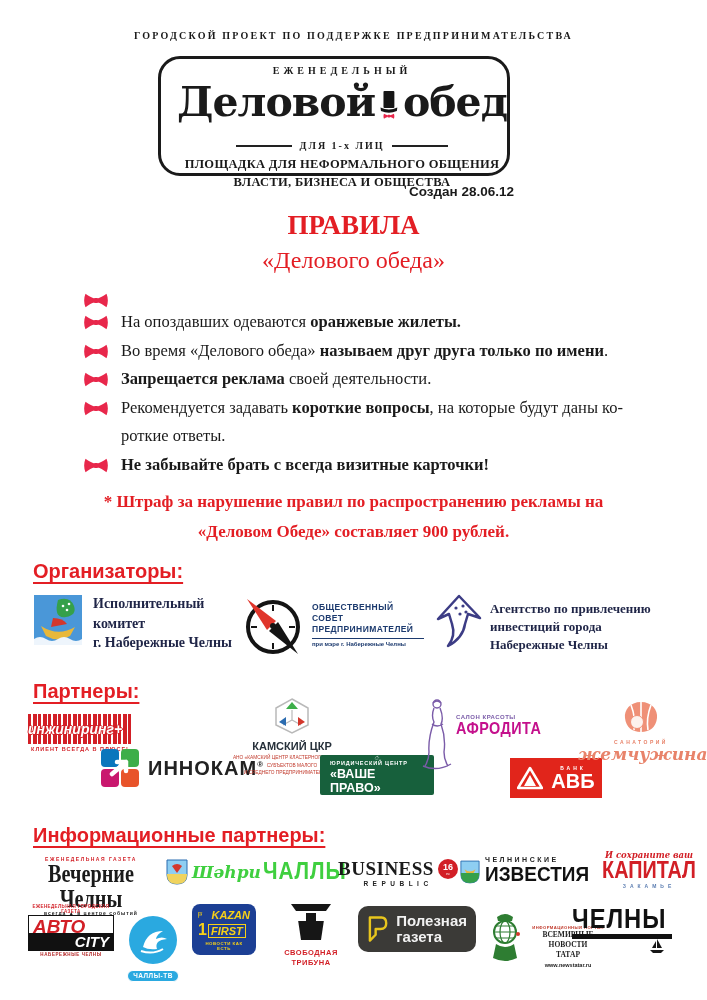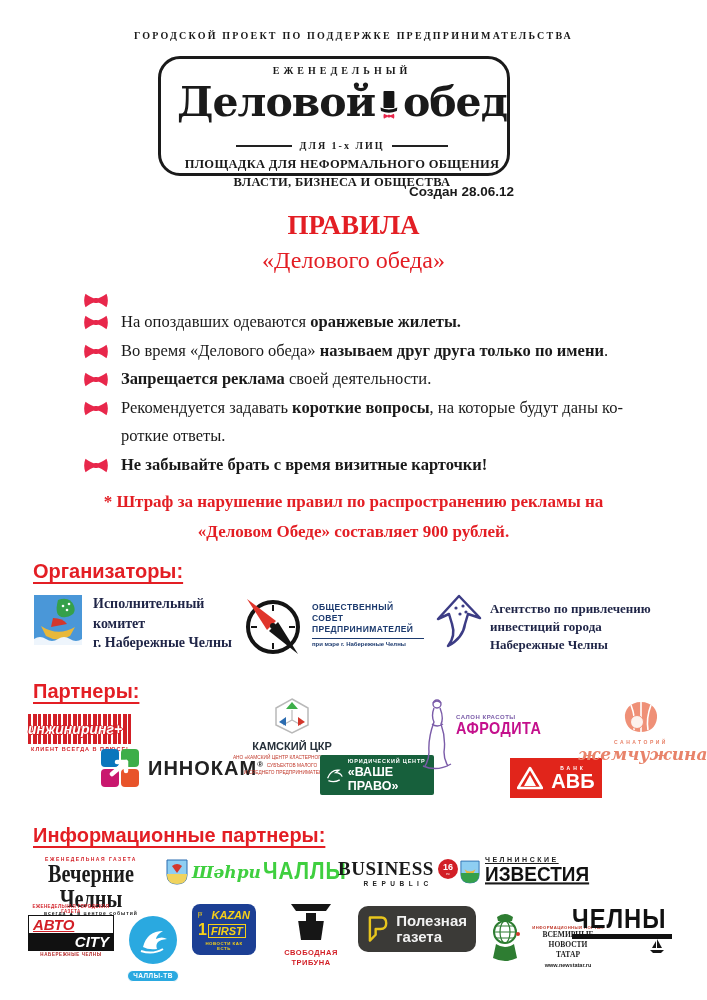--- a/index.html
+++ b/index.html
@@ -63,21 +63,21 @@
               font-size:5.5px;letter-spacing:1px;color:#d21f26;}
   .innokam{left:100px;top:748px;display:flex;align-items:center;}
   .innokam-title{margin-left:8px;font-family:"Liberation Sans",sans-serif;font-weight:bold;font-size:20px;
                  letter-spacing:1px;color:#222;}
   .innokam-title sup{font-size:8px;}
   .kamsky{left:225px;top:698px;width:134px;text-align:center;}
   .kamsky-title{font-family:"Liberation Sans",sans-serif;font-weight:bold;font-size:11px;color:#26303a;margin-top:2px;}
   .kamsky-sub{margin-top:2px;font-family:"Liberation Sans",sans-serif;font-size:4.8px;line-height:1.6;
               color:#c0392b;white-space:pre-line;}
   .vashe{left:320px;top:755px;width:114px;height:40px;background:#17603c;border-radius:2px;
-         display:flex;align-items:center;padding:0 6px;box-sizing:border-box;}
+         display:flex;align-items:center;padding:0 6px;box-sizing:border-box;flex-direction:column;}
   .vashe-col{margin-left:4px;color:#fff;font-family:"Liberation Sans",sans-serif;}
   .vashe-top{font-weight:bold;font-size:5.5px;letter-spacing:0.8px;}
   .vashe-title{font-weight:bold;font-size:12.5px;margin-top:1px;}
   .afrodita{left:420px;top:698px;display:flex;}
   .afro-col{margin-top:16px;margin-left:2px;}
   .afro-top{color:#7a5ba8;font-family:"Liberation Sans",sans-serif;font-weight:bold;font-size:6px;letter-spacing:0.5px;}
   .afro-title{color:#c4108c;font-family:"Liberation Sans",sans-serif;font-weight:bold;font-size:16px;
               letter-spacing:0.5px;transform:scale(0.9,1.05);transform-origin:left;}
   .avb{left:510px;top:758px;width:92px;height:40px;background:#e1251b;display:flex;
        align-items:center;justify-content:center;gap:8px;}
@@ -99,35 +99,35 @@
                 letter-spacing:1px;transform:scale(0.9,1.05);transform-origin:left;}
   .business{left:336px;top:858px;width:124px;text-align:center;}
   .business-row{display:flex;align-items:center;justify-content:center;gap:4px;}
   .business-title{font-weight:bold;font-size:19px;letter-spacing:0.5px;}
   .b-badge{width:20px;height:20px;border-radius:50%;background:#d21f26;color:#fff;display:flex;
            flex-direction:column;align-items:center;justify-content:center;line-height:1;}
   .b-badge .n{font-family:"Liberation Sans",sans-serif;font-weight:bold;font-size:9px;}
   .b-badge .ru{font-size:4px;}
   .business-sub{font-family:"Liberation Sans",sans-serif;font-weight:bold;font-size:6.5px;letter-spacing:4.5px;color:#222;}
   .izvestia{left:460px;top:856px;display:flex;align-items:flex-start;}
-  .izv-col{margin-left:5px;text-decoration:underline;}
+  .izv-col{margin-left:5px;}
   .izv-top{font-family:"Liberation Sans",sans-serif;font-weight:bold;font-size:7px;letter-spacing:2.5px;color:#222;}
   .izv-title{font-family:"Liberation Sans",sans-serif;font-weight:bold;font-size:20px;color:#111;
              transform:scale(0.95,1.05);transform-origin:left;}
   .kapital{left:594px;top:850px;width:110px;text-align:center;}
   .kapital-script{color:#d21f26;font-family:"DejaVu Serif",serif;font-style:italic;font-weight:bold;font-size:8.5px;}
   .kapital-title{color:#d21f26;font-family:"Liberation Sans",sans-serif;font-weight:bold;font-size:22px;
                  line-height:1;transform:scale(0.9,1.05);transform-origin:center;}
   .kapital-sub{color:#5b7db1;font-family:"Liberation Sans",sans-serif;font-weight:bold;font-size:5px;letter-spacing:4px;margin-top:1px;}
   .autocity{left:28px;top:904px;width:86px;}
   .auto-top{color:#d21f26;font-family:"Liberation Sans",sans-serif;font-weight:bold;font-size:4.5px;letter-spacing:0.4px;text-align:center;}
   .auto-box{position:relative;height:34px;margin-top:1px;border:1px solid #111;
             background:linear-gradient(180deg,#fff 0 50%,#111 50% 100%);}
   .auto-t1{position:absolute;left:4px;top:0;font-family:"Liberation Sans",sans-serif;font-style:italic;
-           font-weight:bold;font-size:15px;color:#d21f26;text-decoration:underline;}
+           font-weight:bold;font-size:19px;color:#d21f26;}
   .auto-t2{position:absolute;right:4px;bottom:0;font-family:"Liberation Sans",sans-serif;font-style:italic;
            font-weight:bold;font-size:15px;color:#fff;}
   .auto-bottom{margin-top:1px;text-align:center;color:#b22222;font-family:"Liberation Sans",sans-serif;
                font-weight:bold;font-size:4.5px;letter-spacing:0.6px;}
   .challytv{left:126px;top:916px;width:54px;text-align:center;}
   .ctv-circle{width:48px;height:48px;border-radius:50%;background:#2aa9e0;margin:0 auto;
               display:flex;align-items:center;justify-content:center;}
   .ctv-label{display:inline-block;margin-top:-6px;background:#2aa9e0;border:1px solid #fff;color:#fff;
              font-family:"Liberation Sans",sans-serif;font-weight:bold;font-size:6.5px;letter-spacing:0.5px;
              border-radius:6px;padding:1.5px 5px;position:relative;}
@@ -232,21 +232,21 @@
   </svg>
         <div class="rule-text"><span>Рекомендуется задавать </span><span class="b">короткие вопросы</span><span>, на которые будут даны ко-
 роткие ответы.</span></div>
       </div>
       <div class="rule-item">
         <svg class="rule-bullet" width="24" height="15" viewBox="0 0 24 15">
     <path d="M1.5 0.8 C5 3.3 8 4.8 10.3 5.4 L10.3 9.6 C8 10.2 5 11.7 1.5 14.2 C-0.3 10 -0.3 5 1.5 0.8 Z" fill="#e8274b"></path>
     <path d="M22.5 0.8 C19 3.3 16 4.8 13.7 5.4 L13.7 9.6 C16 10.2 19 11.7 22.5 14.2 C24.3 10 24.3 5 22.5 0.8 Z" fill="#e8274b"></path>
     <rect x="9.8" y="5" width="4.4" height="5" rx="1.2" fill="#e8274b"></rect>
   </svg>
-        <div class="rule-text"><span class="b">Не забывайте брать с время визитные карточки!</span></div>
+        <div class="rule-text"><span class="b">Не забывайте брать с всегда визитные карточки!</span></div>
       </div>
     </div>
 
   <div class="penalty penalty1">* Штраф за нарушение правил по распространению рекламы на</div>
   <div class="penalty penalty2">«Деловом Обеде» составляет 900 рублей.</div>
 
   <div class="sec-h" style="top:560px;">Организаторы:</div>
 
   <div class="org-row">
     <div class="org">
@@ -408,20 +408,25 @@
       <path d="M1 1 H21 V16 Q21 25 11 25 Q1 25 1 16 Z" fill="#8ecef2" stroke="#2b6cb0" stroke-width="1"></path>
       <path d="M1 14 H21 V16 Q21 25 11 25 Q1 25 1 16 Z" fill="#35a04a"></path>
       <path d="M5 10 q6 5 12 0 l-2 4 h-8 z" fill="#e8b83a"></path>
     </svg>
     <div class="izv-col">
       <div class="izv-top">ЧЕЛНИНСКИЕ</div>
       <div class="izv-title">ИЗВЕСТИЯ</div>
     </div>
   </div>
 
+  <div class="logo-abs kapital">
+    <div class="kapital-script">И сохраните ваш</div>
+    <div class="kapital-title">КАПИТАЛ</div>
+    <div class="kapital-sub">ЗАКАМЬЕ</div>
+  </div>
 
   <div class="logo-abs autocity">
     <div class="auto-top">ЕЖЕНЕДЕЛЬНАЯ ГОРОДСКАЯ ГАЗЕТА</div>
     <div class="auto-box">
       <span class="auto-t1">АВТО</span>
       <span class="auto-t2">CITY</span>
     </div>
     <div class="auto-bottom">НАБЕРЕЖНЫЕ ЧЕЛНЫ</div>
   </div>
 

